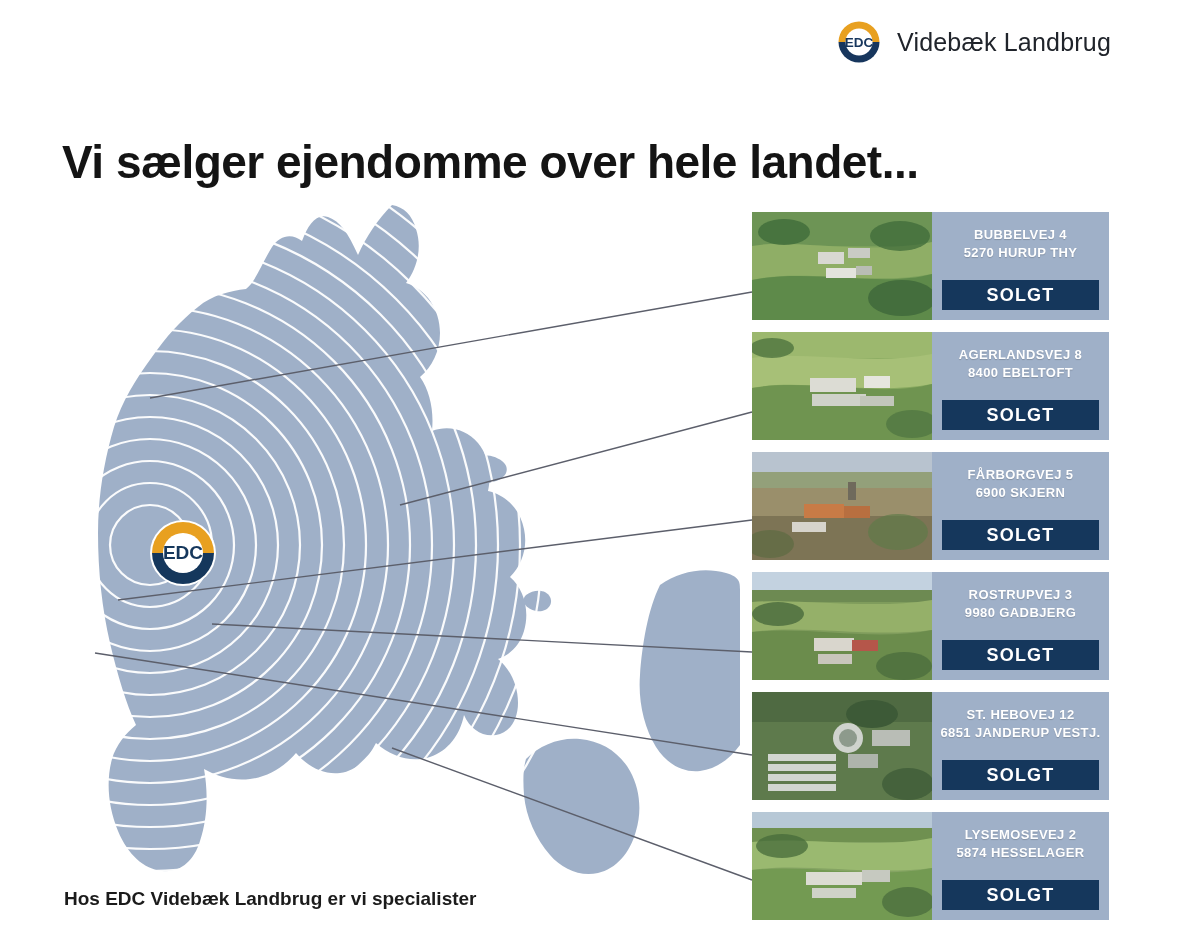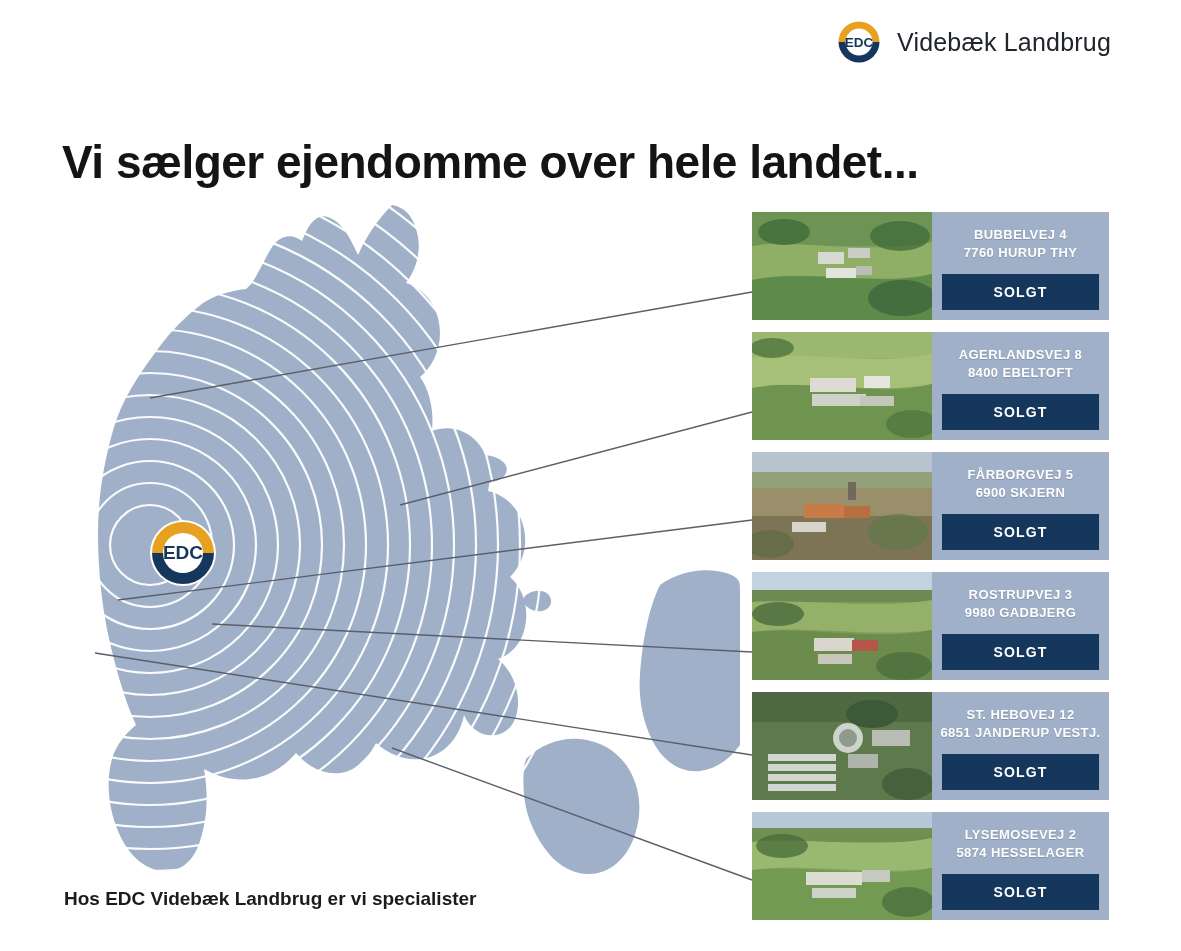--- a/index.html
+++ b/index.html
@@ -136,24 +136,24 @@
     text-align: center;
     line-height: 1.35;
     text-shadow: 0 1px 1px rgba(0,0,0,0.18);
     white-space: nowrap;
   }
   .status-badge {
     position: absolute;
     left: 10px;
     right: 10px;
     bottom: 10px;
-    height: 36px;
+    height: 30px;
     background: #15375c;
     color: #ffffff;
-    font-size: 14px;
+    font-size: 18px;
     font-weight: bold;
     letter-spacing: 1.2px;
     display: flex;
     align-items: center;
     justify-content: center;
   }
 </style>
 </head>
 <body>
 
@@ -301,21 +301,21 @@
         <ellipse cx="148" cy="24" rx="30" ry="15" fill="#3f6b3a" opacity="0.75"></ellipse>
         <ellipse cx="150" cy="86" rx="34" ry="18" fill="#3d6639" opacity="0.8"></ellipse>
         <rect x="66" y="40" width="26" height="12" fill="#d8d8d2"></rect>
         <rect x="96" y="36" width="22" height="10" fill="#c9cbc4"></rect>
         <rect x="74" y="56" width="30" height="10" fill="#e3e3dd"></rect>
         <rect x="104" y="54" width="16" height="9" fill="#b9bdb4"></rect>
       </svg>
     </div>
     <div class="info">
       <div class="addr">BUBBELVEJ 4</div>
-      <div class="addr">7760 HURUP THY</div>
+      <div class="addr">5270 HURUP THY</div>
       <div class="status-badge">SOLGT</div>
     </div>
   </div>
 
   <div class="listing">
     <div class="thumb">
       <svg width="180" height="108" viewBox="0 0 180 108">
         <rect width="180" height="108" fill="#86a85e"></rect>
         <rect width="180" height="26" fill="#9cb86e"></rect>
         <path d="M0 26 C 50 18, 120 34, 180 22 L180 52 C 120 64, 50 46, 0 56 Z" fill="#a7c077"></path>

